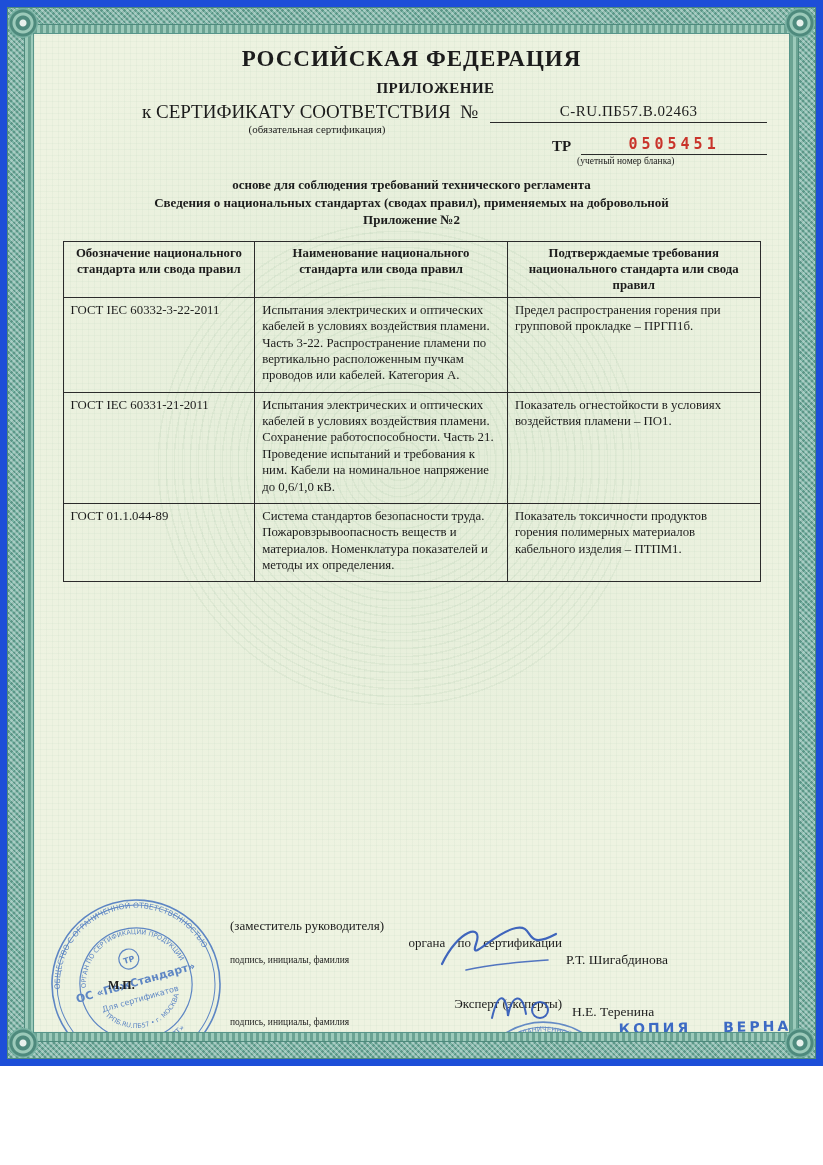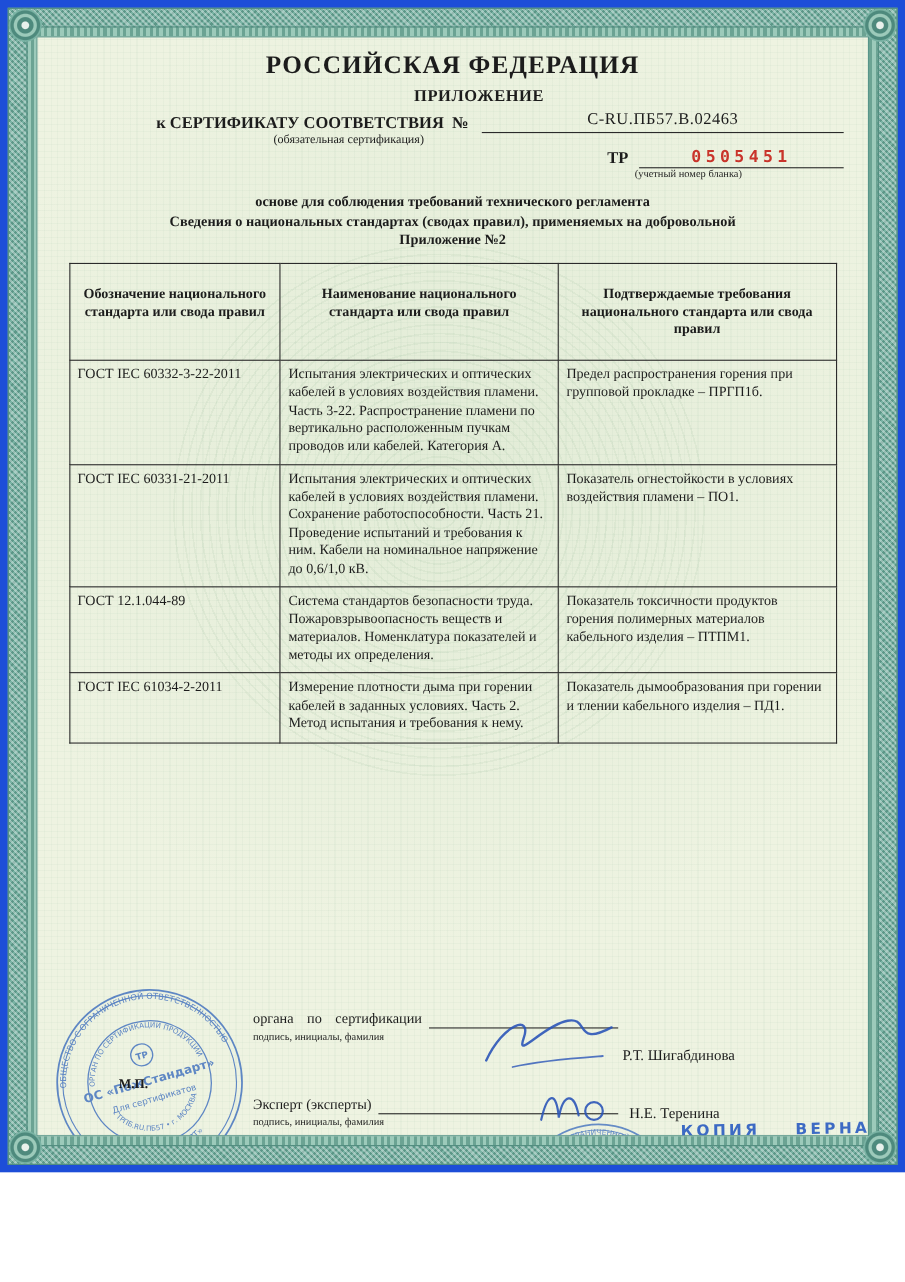--- a/index.html
+++ b/index.html
@@ -35,34 +35,34 @@
       #eef3e1;
   }
   .watermark {
     position:absolute; left:120px; top:185px; width:490px; height:490px; border-radius:50%;
     background: repeating-radial-gradient(circle at center, rgba(120,165,125,.12) 0 1.5px, rgba(0,0,0,0) 1.5px 8px);
     opacity:.75; pointer-events:none;
   }
   .t-country { margin-top:12px; text-align:center; font-size:23px; font-weight:bold; letter-spacing:1px; position:relative; }
   .t-apptype { margin-top:8px; text-align:center; font-size:15px; font-weight:bold; letter-spacing:.5px; position:relative;padding-left:48px; }
   .cert-row { display:flex; align-items:flex-end; margin:4px 22px 0 108px; position:relative; }
-  .cert-label { font-size:15px; font-weight:bold; white-space:pre; }
+  .cert-label { font-size:19px; font-weight:normal; white-space:pre; }
   .cert-num { flex:1; margin-left:12px; border-bottom:1.5px solid #2a2a2a; text-align:center; font-size:15px; letter-spacing:.5px; padding-bottom:2px; }
   .cert-sub { margin-left:118px; width:330px; text-align:center; font-size:11px; position:relative; }
   .tr-row { display:flex; align-items:flex-end; width:215px; margin:0 22px 0 auto; position:relative; }
   .tr-label { font-weight:bold; font-size:15px; margin-right:10px; }
   .tr-num { flex:1; border-bottom:1.5px solid #2a2a2a; text-align:center; font-family:"DejaVu Sans Mono",monospace; font-weight:bold; font-size:15px; letter-spacing:4px; color:#c9342b; padding-bottom:1px; }
   .tr-caption { width:190px; margin:1px 22px 0 auto; text-align:left; font-size:9.5px; position:relative; }
   .intro { margin-top:10px; text-align:center; font-weight:bold; font-size:13px; line-height:1.35; position:relative; }
   .std-table { width:698px; margin:12px auto 0; border-collapse:collapse; font-size:12.8px; line-height:1.28; position:relative; background:transparent; }
   .std-table th, .std-table td { border:1.4px solid #2b2b2b; padding:4px 7px 8px; vertical-align:top; text-align:left; }
-  .std-table th { text-align:center; font-weight:bold; padding:19px 8px; }
+  .std-table th { text-align:center; font-weight:bold; padding:3px 8px; }
   
   .role-block { position:absolute; width:332px; font-size:13px; line-height:1.28; z-index:3; }
-  .line-rule { display:flex; align-items:flex-end; }
+  .line-rule { display:flex; align-items:flex-end;flex-direction:column; }
   .spread { word-spacing:9px; }
   .rule { flex:1; border-bottom:1.3px solid #2a2a2a; height:13px; margin-left:6px; }
   .caption { font-size:9.5px; margin-top:2px; }
   .sig-name { position:absolute; font-size:13.5px; z-index:3; white-space:nowrap; }
   .mp-label { position:absolute; left:74px; top:944px; font-weight:bold; font-size:12px; z-index:5; }
   .stamp { position:absolute; z-index:2; }
   .copy-stamp { position:absolute; left:585px; top:985px; color:#2e5fc2; font-family:"DejaVu Sans",sans-serif; font-weight:bold; transform:rotate(-1deg); opacity:.92; z-index:4; white-space:nowrap; }
   .copy-line1 { font-size:14px; letter-spacing:3px; word-spacing:24px; }
   .copy-line2 { font-size:12px; letter-spacing:1.5px; margin-top:5px; }
   .copy-line3 { font-size:12px; letter-spacing:2px; margin-top:5px; }
@@ -123,33 +123,29 @@
           <td>ГОСТ IEC 60332-3-22-2011</td>
           <td>Испытания электрических и оптических кабелей в условиях воздействия пламени. Часть 3-22. Распространение пламени по вертикально расположенным пучкам проводов или кабелей. Категория А.</td>
           <td>Предел распространения горения при групповой прокладке – ПРГП1б.</td>
         </tr>
         <tr style="height:106px;">
           <td>ГОСТ IEC 60331-21-2011</td>
           <td>Испытания электрических и оптических кабелей в условиях воздействия пламени. Сохранение работоспособности. Часть 21. Проведение испытаний и требования к ним. Кабели на номинальное напряжение до 0,6/1,0 кВ.</td>
           <td>Показатель огнестойкости в условиях воздействия пламени – ПО1.</td>
         </tr>
         <tr style="height:76px;">
-          <td>ГОСТ 12.1.044-89</td>
+          <td>ГОСТ 01.1.044-89</td>
           <td>Система стандартов безопасности труда. Пожаровзрывоопасность веществ и материалов. Номенклатура показателей и методы их определения.</td>
           <td>Показатель токсичности продуктов горения полимерных материалов кабельного изделия – ПТПМ1.</td>
         </tr>
-        <tr style="height:64px;">
-          <td>ГОСТ IEC 61034-2-2011</td>
-          <td>Измерение плотности дыма при горении кабелей в заданных условиях. Часть 2. Метод испытания и требования к нему.</td>
-          <td>Показатель дымообразования при горении и тлении кабельного изделия – ПД1.</td>
-        </tr>
       </tbody>
     </table>
 
     <div class="role-block" style="left:196px; top:884px;">
+      <div>(заместитель руководителя)</div>
       <div class="line-rule">
         <span class="spread">органа по сертификации</span>
         <span class="rule"></span>
       </div>
       <div class="caption">подпись, инициалы, фамилия</div>
     </div>
     <div class="sig-name" style="left:532px; top:918px;">Р.Т. Шигабдинова</div>
 
     <div class="role-block" style="left:196px; top:962px;">
       <div class="line-rule">

